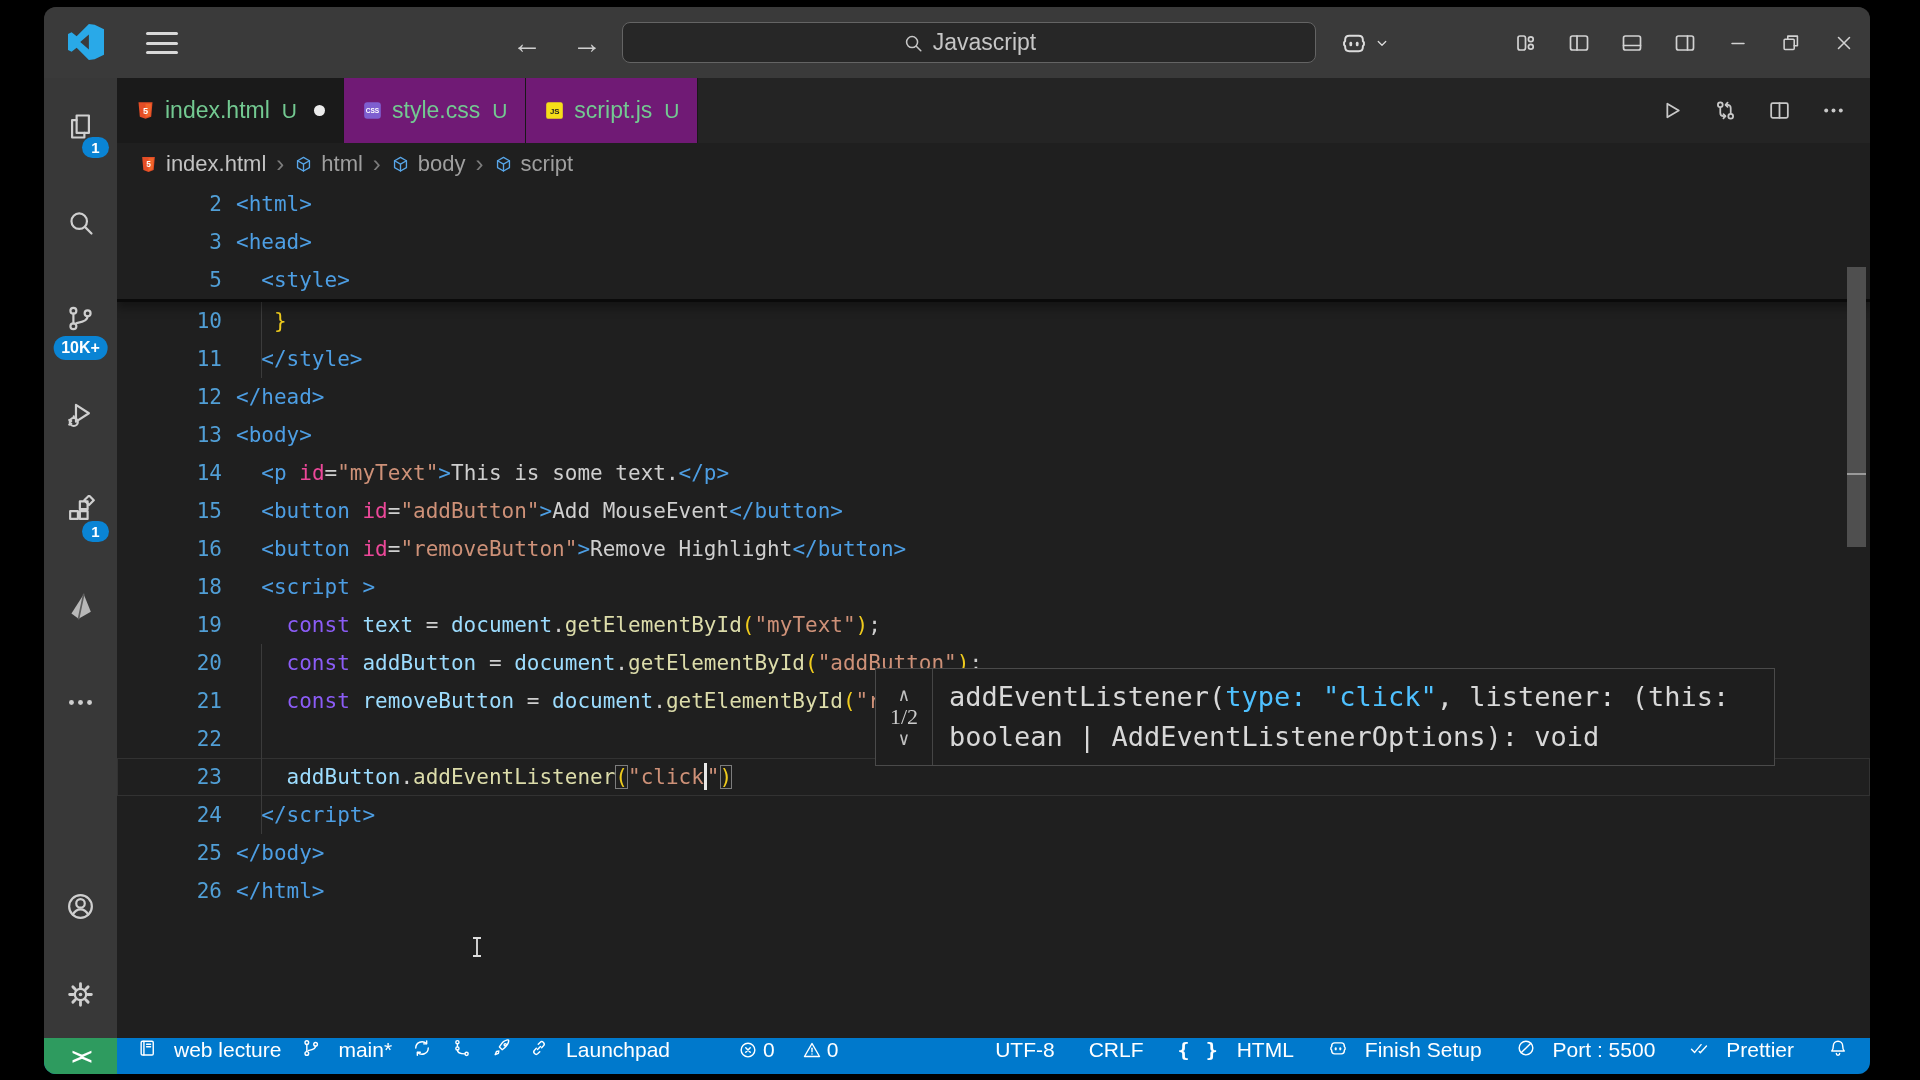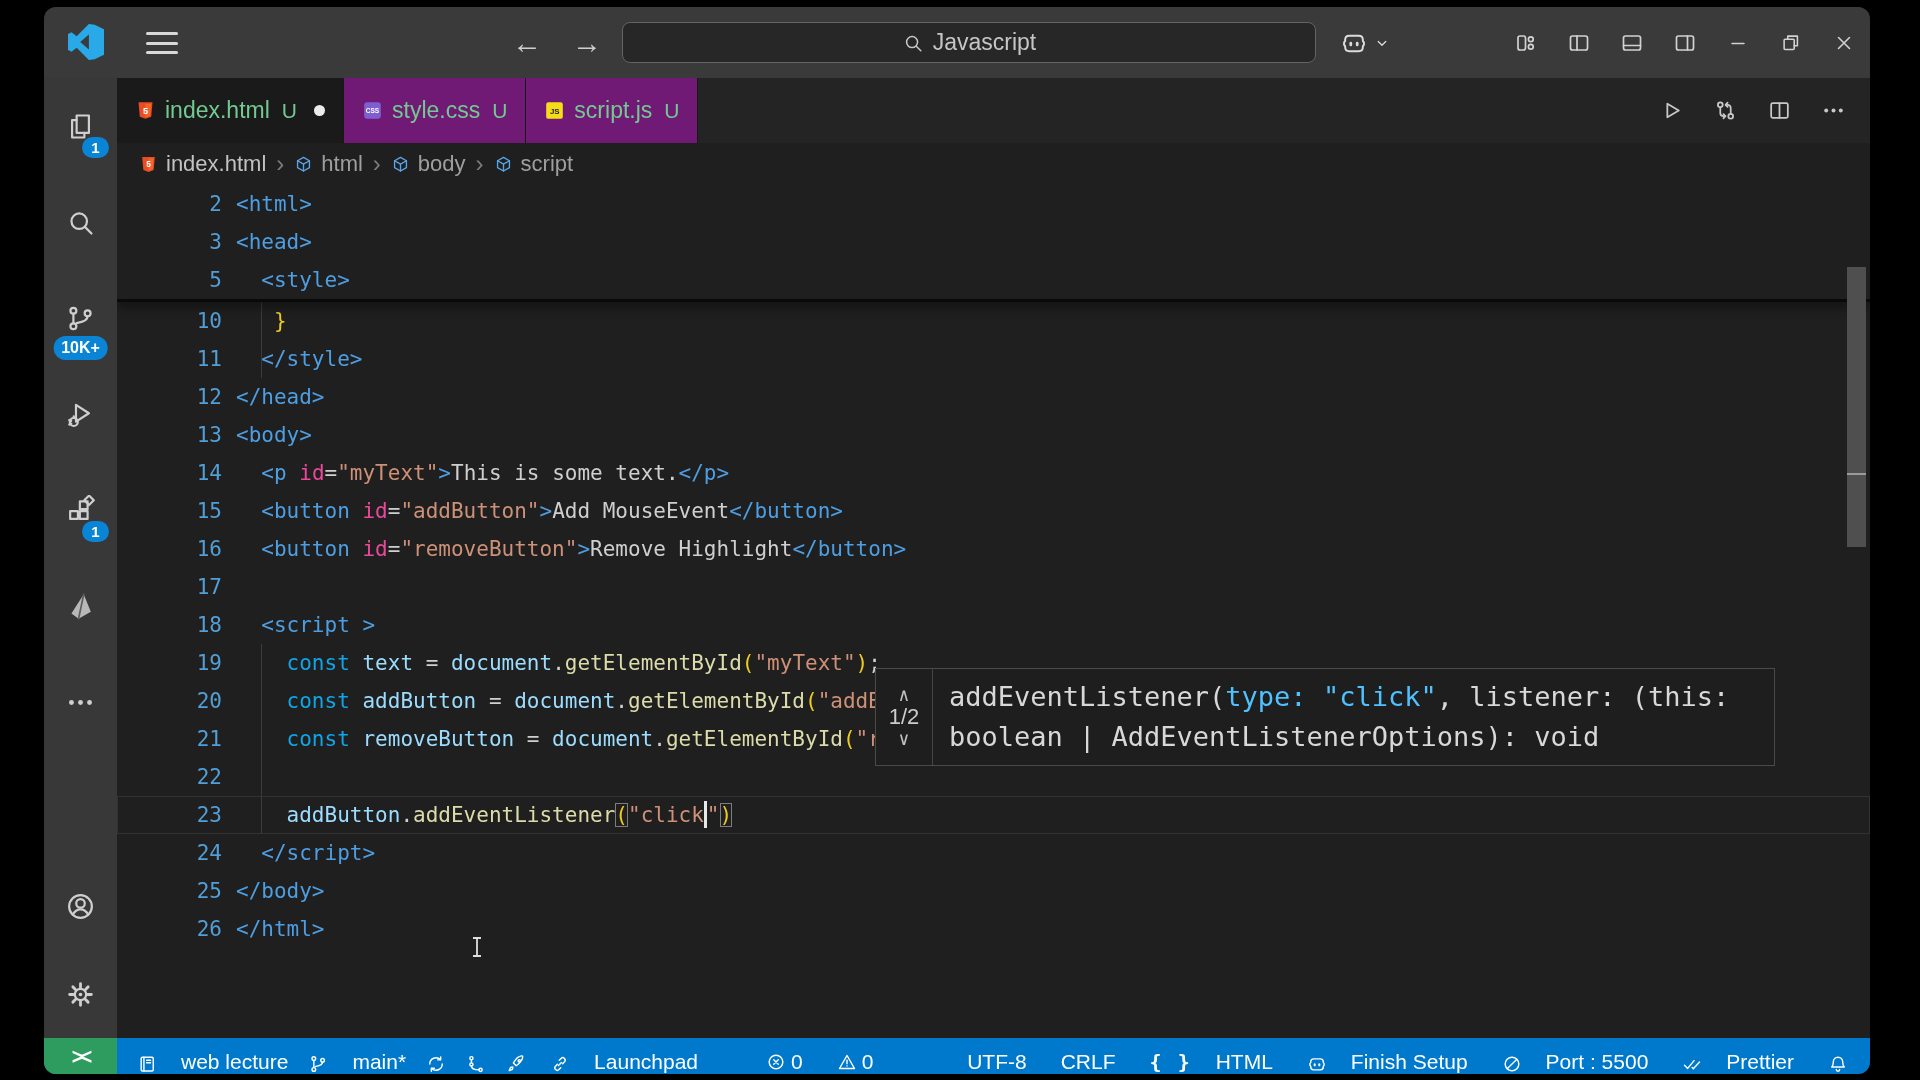--- a/index.html
+++ b/index.html
@@ -45,45 +45,45 @@
   .crumb-sep{color:#7c7c7c;font-size:24px}
 
   
   .editor{position:relative;flex:1;font-family:"DejaVu Sans Mono",monospace;font-size:21px;color:#cfcfcf;overflow:hidden}
   .row{height:38px;line-height:38px;white-space:pre;position:relative}
   .num{position:absolute;left:0;top:0;width:105px;text-align:right;color:#519fd6}
   .code{margin-left:119px}
   .sticky{position:relative;z-index:2;background:#1f1f1f;border-bottom:3px solid #0a0a0a;box-shadow:0 6px 9px rgba(0,0,0,.35)}
   .row.current{outline:1px solid #323232;outline-offset:-1px}
   .tk-p{color:#cfcfcf}.tk-t{color:#4d9ee3}.tk-a{color:#ec4899}.tk-s{color:#ce9178}
-  .tk-k{color:#0ea5e9}.tk-v{color:#9cdcfe}.tk-f{color:#dcdcaa}
+  .tk-k{color:#8b5cf6}.tk-v{color:#9cdcfe}.tk-f{color:#dcdcaa}
   .tk-g{color:#efcb1d}
   .tk-gb{color:#efcb1d;outline:1px solid #7d7d7d;outline-offset:-1px}
   .cursor{display:inline-block;width:3px;height:27px;background:#e8e8e8;vertical-align:-6px}
   .guide{position:absolute;width:1px;background:#3b3b3b;left:144px;z-index:1}
 
   
   .hint{position:absolute;left:758px;top:483px;width:900px;box-sizing:border-box;background:#1e1e1e;border:1px solid #4a4a4a;display:flex;z-index:6}
   .hint-pager{width:56px;border-right:1px solid #454545;display:flex;flex-direction:column;align-items:center;justify-content:center;color:#cccccc;gap:0}
   .hint-pager .chev{font-size:18px;line-height:18px;cursor:pointer;color:#c0c0c0}
-  .hint-pager .pg{font-size:22px;font-family:Liberation Sans, sans-serif;line-height:26px}
+  .hint-pager .pg{font-size:22px;font-family:Liberation Serif, serif;line-height:26px}
   .hint-body{padding:8px 16px;font-family:"DejaVu Sans Mono",monospace;font-size:27px;line-height:40px;color:#d8d8d8;white-space:pre}
   .tt-hl{color:#4fc1ff}
 
   .scroll-thumb{position:absolute;right:4px;top:82px;width:19px;height:280px;background:#4f4f4f;z-index:4;cursor:pointer}
   .thumb-line{position:absolute;right:4px;top:288px;width:19px;height:2px;background:#9a9a9a;z-index:5}
   .ibeam{position:absolute;left:352px;top:750px;z-index:3;color:#dedede}
 
   
   .statusbar{height:36px;background:#0079cc;display:flex;align-items:center;color:#fff;font-size:21px}
   .sb-remote{width:73px;height:36px;background:#2e9b5f;display:flex;align-items:center;justify-content:center;cursor:pointer;flex-shrink:0}
   .remote-ic{font-weight:bold;letter-spacing:-3px;font-size:20px;display:inline-block;transform:scaleY(1.08)}
   .sb-left{display:flex;align-items:center;margin-left:10px;min-width:0}
   .sb-right{margin-left:auto;display:flex;align-items:center;margin-right:12px;gap:14px}
-  .sb-item{display:flex;align-items:flex-end;gap:24px;padding:0 10px;height:36px;cursor:pointer;white-space:nowrap}
+  .sb-item{display:flex;align-items:flex-start;gap:17px;padding:0 10px;height:36px;cursor:pointer;white-space:nowrap}
   .sb-item.problems{margin-left:48px}
   .seg{display:flex;align-items:center;gap:5px;margin-right:10px}
   .seg:last-child{margin-right:0}
   .braces-ic{font-size:20px;font-weight:bold;letter-spacing:2px;font-family:"DejaVu Sans Mono",monospace}
   .ic{display:block}
 </style>
 </head>
 <body>
 
 <div class="app">
@@ -351,21 +351,20 @@
             <div class="row"><span class="num">5</span><span class="code"><span class="tk-p">  </span><span class="tk-t">&lt;style&gt;</span></span></div>
           </div>
         <div id="lines">
             <div class="row"><span class="num">10</span><span class="code"><span class="tk-p">   </span><span class="tk-g">}</span></span></div>
             <div class="row"><span class="num">11</span><span class="code"><span class="tk-p">  </span><span class="tk-t">&lt;/style&gt;</span></span></div>
             <div class="row"><span class="num">12</span><span class="code"><span class="tk-t">&lt;/head&gt;</span></span></div>
             <div class="row"><span class="num">13</span><span class="code"><span class="tk-t">&lt;body&gt;</span></span></div>
             <div class="row"><span class="num">14</span><span class="code"><span class="tk-p">  </span><span class="tk-t">&lt;p </span><span class="tk-a">id</span><span class="tk-p">=</span><span class="tk-s">"myText"</span><span class="tk-t">&gt;</span><span class="tk-p">This is some text.</span><span class="tk-t">&lt;/p&gt;</span></span></div>
             <div class="row"><span class="num">15</span><span class="code"><span class="tk-p">  </span><span class="tk-t">&lt;button </span><span class="tk-a">id</span><span class="tk-p">=</span><span class="tk-s">"addButton"</span><span class="tk-t">&gt;</span><span class="tk-p">Add MouseEvent</span><span class="tk-t">&lt;/button&gt;</span></span></div>
             <div class="row"><span class="num">16</span><span class="code"><span class="tk-p">  </span><span class="tk-t">&lt;button </span><span class="tk-a">id</span><span class="tk-p">=</span><span class="tk-s">"removeButton"</span><span class="tk-t">&gt;</span><span class="tk-p">Remove Highlight</span><span class="tk-t">&lt;/button&gt;</span></span></div>
-            <div class="row"><span class="num">17</span><span class="code"></span></div>
             <div class="row"><span class="num">18</span><span class="code"><span class="tk-p">  </span><span class="tk-t">&lt;script &gt;</span></span></div>
             <div class="row"><span class="num">19</span><span class="code"><span class="tk-p">    </span><span class="tk-k">const</span><span class="tk-p"> </span><span class="tk-v">text</span><span class="tk-p"> = </span><span class="tk-v">document</span><span class="tk-p">.</span><span class="tk-f">getElementById</span><span class="tk-g">(</span><span class="tk-s">"myText"</span><span class="tk-g">)</span><span class="tk-p">;</span></span></div>
             <div class="row"><span class="num">20</span><span class="code"><span class="tk-p">    </span><span class="tk-k">const</span><span class="tk-p"> </span><span class="tk-v">addButton</span><span class="tk-p"> = </span><span class="tk-v">document</span><span class="tk-p">.</span><span class="tk-f">getElementById</span><span class="tk-g">(</span><span class="tk-s">"addButton"</span><span class="tk-g">)</span><span class="tk-p">;</span></span></div>
             <div class="row"><span class="num">21</span><span class="code"><span class="tk-p">    </span><span class="tk-k">const</span><span class="tk-p"> </span><span class="tk-v">removeButton</span><span class="tk-p"> = </span><span class="tk-v">document</span><span class="tk-p">.</span><span class="tk-f">getElementById</span><span class="tk-g">(</span><span class="tk-s">"removeButton"</span><span class="tk-g">)</span><span class="tk-p">;</span></span></div>
             <div class="row"><span class="num">22</span><span class="code"></span></div>
             <div class="row current"><span class="num">23</span><span class="code"><span class="tk-p">    </span><span class="tk-v">addButton</span><span class="tk-p">.</span><span class="tk-f">addEventListener</span><span class="tk-gb">(</span><span class="tk-s">"click</span><span class="cursor"></span><span class="tk-s">"</span><span class="tk-gb">)</span></span></div>
             <div class="row"><span class="num">24</span><span class="code"><span class="tk-p">  </span><span class="tk-t">&lt;/script&gt;</span></span></div>
             <div class="row"><span class="num">25</span><span class="code"><span class="tk-t">&lt;/body&gt;</span></span></div>
             <div class="row"><span class="num">26</span><span class="code"><span class="tk-t">&lt;/html&gt;</span></span></div>
           </div>

